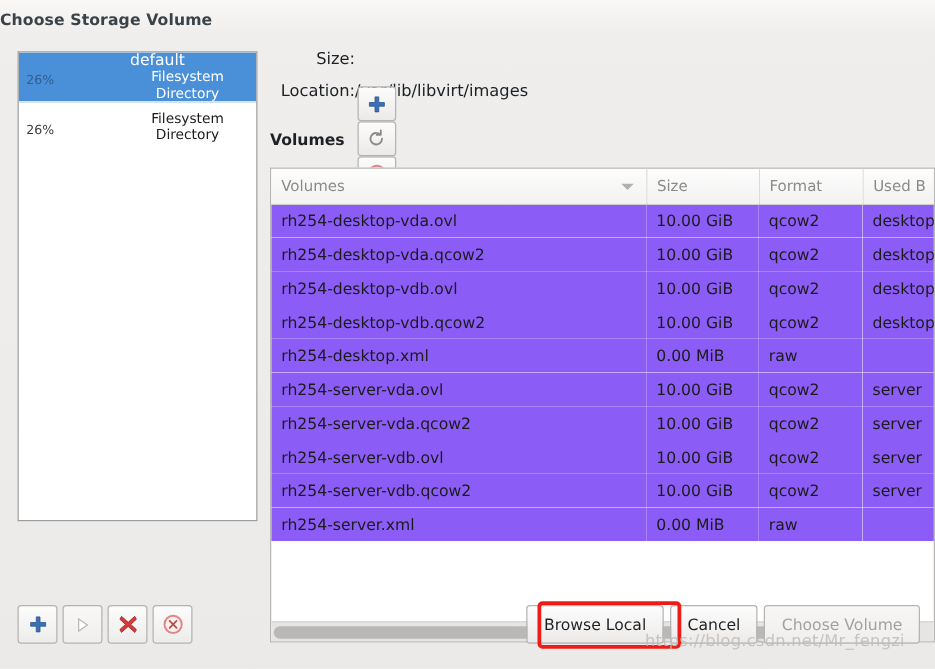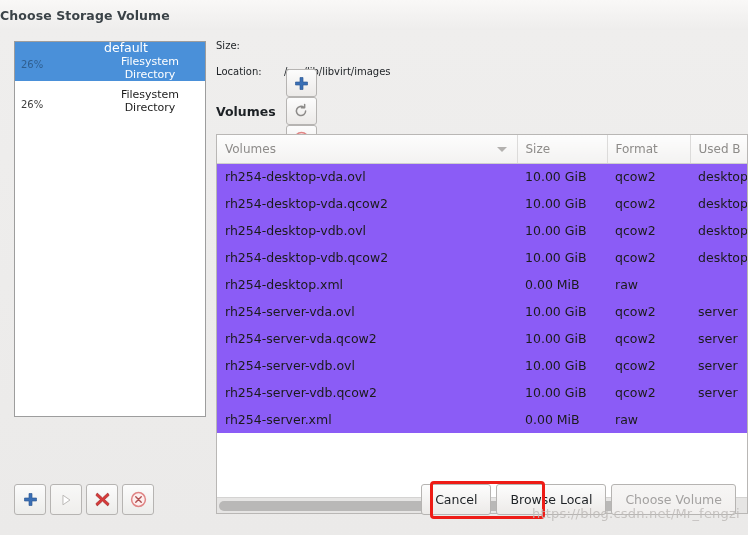--- a/index.html
+++ b/index.html
@@ -121,22 +121,23 @@
     position: absolute;
     left: 216px;
     top: 40px;
     width: 532px;
     height: 435px;
   }
   .info-line {
     display: flex;
     align-items: baseline;
     height: 26px;
-    font-size: 10px;
+    font-size: 13px;
     color: #1d2125;
+    text-align: right;
   }
   .info-label {
     width: 68px;
     flex: 0 0 68px;
     color: #1d2125;
   }
   .info-value { color: #1d2125; }
   .info-value .italic {
     font-style: italic;
   }
@@ -284,21 +285,20 @@
   #watermark {
     position: absolute;
     left: 516px;
     top: 506px;
     font-size: 13px;
     color: rgba(190,187,185,0.85);
     font-family: "DejaVu Sans", "Liberation Sans", sans-serif;
     letter-spacing: 0.2px;
     white-space: nowrap;
     pointer-events: none;
-    margin-left: 16px;
   }
 </style>
 </head>
 <body>
 
 <div id="dialog">
 
   <div id="titlebar">
     <span class="title-text">Choose Storage Volume</span>
   </div>
@@ -464,22 +464,22 @@
             </tr>
           </tbody>
       </table>
       <div id="hscroll-track">
         <div id="hscroll-thumb"></div>
       </div>
     </div>
   </div>
 
   <div id="action-buttons">
+    <button class="action-btn">Browse Local</button>
     <button class="action-btn">Cancel</button>
-    <button class="action-btn">Browse Local</button>
     <button class="action-btn disabled">Choose Volume</button>
   </div>
 
   <div id="highlight-box" style="border-color: rgb(238, 28, 22);"></div>
 
   <div id="watermark">https://blog.csdn.net/Mr_fengzi</div>
 
 </div>
 
 </body></html>

